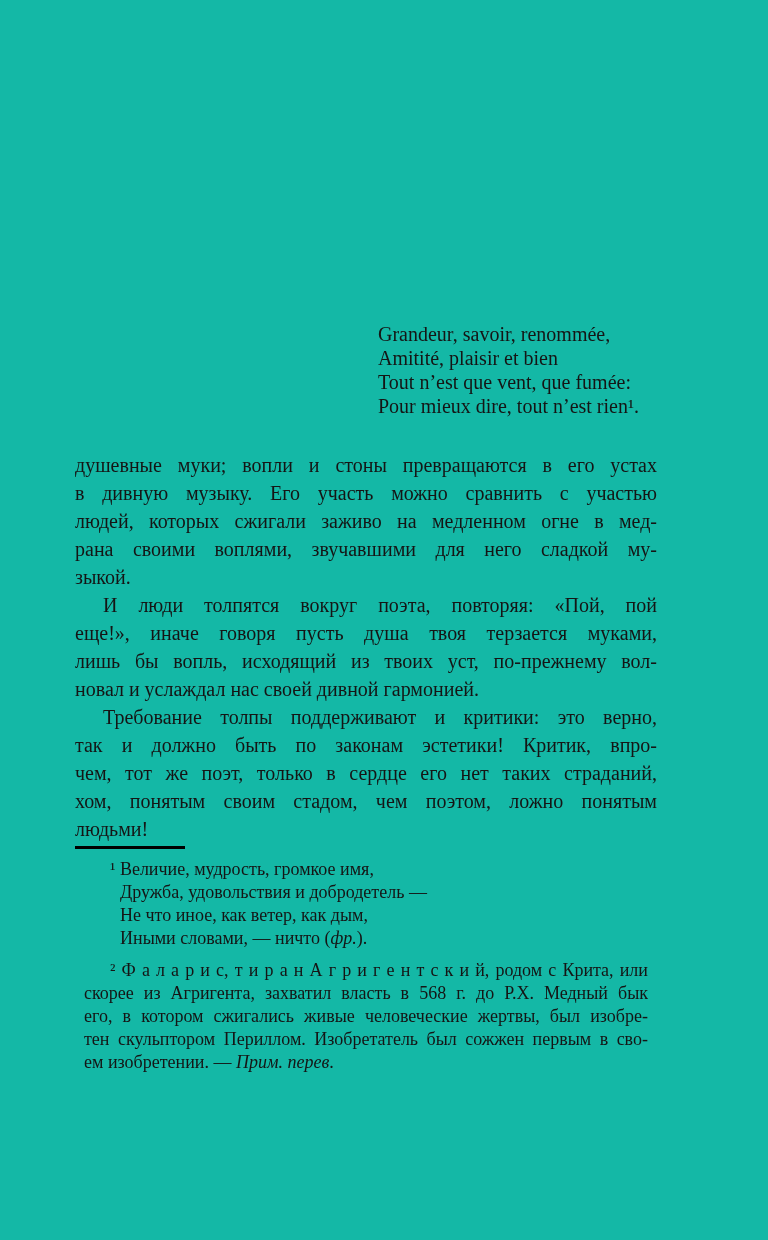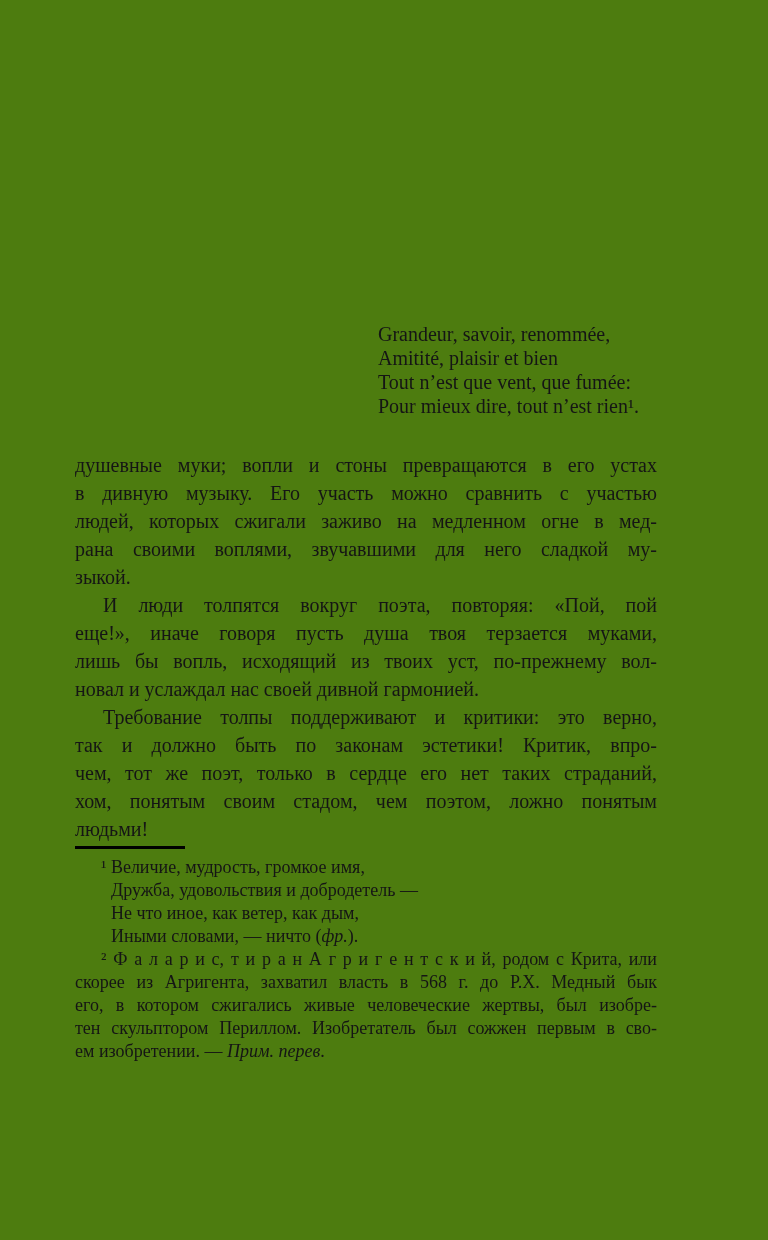--- a/index.html
+++ b/index.html
@@ -5,21 +5,21 @@
   html, body {
     margin: 0;
     padding: 0;
     background: #ffffff;
   }
   .page {
     position: relative;
     width: 768px;
     height: 1240px;
     box-sizing: border-box;
-    background: #4d7c0f;
+    background: #14b8a6;
     color: #151515;
     padding: 322px 111px 0 75px;
     font-family: "Liberation Serif", serif;
     overflow: hidden;
   }
   
   .epigraph {
     margin-left: 303px;
     margin-bottom: 33px;
     font-size: 20px;
@@ -56,21 +56,21 @@
     width: 110px;
     height: 3px;
     background: #000000;
     margin: 3px 0 7px 0;
   }
   .footnotes {
     font-size: 18px;
     line-height: 23px;
   }
   .footnote {
-    margin: 0;
+    margin: 9px;
   }
   .fn-first {
     text-indent: 26px;
   }
   .verse-line {
     padding-left: 36px;
   }
   .it {
     font-style: italic;
   }

